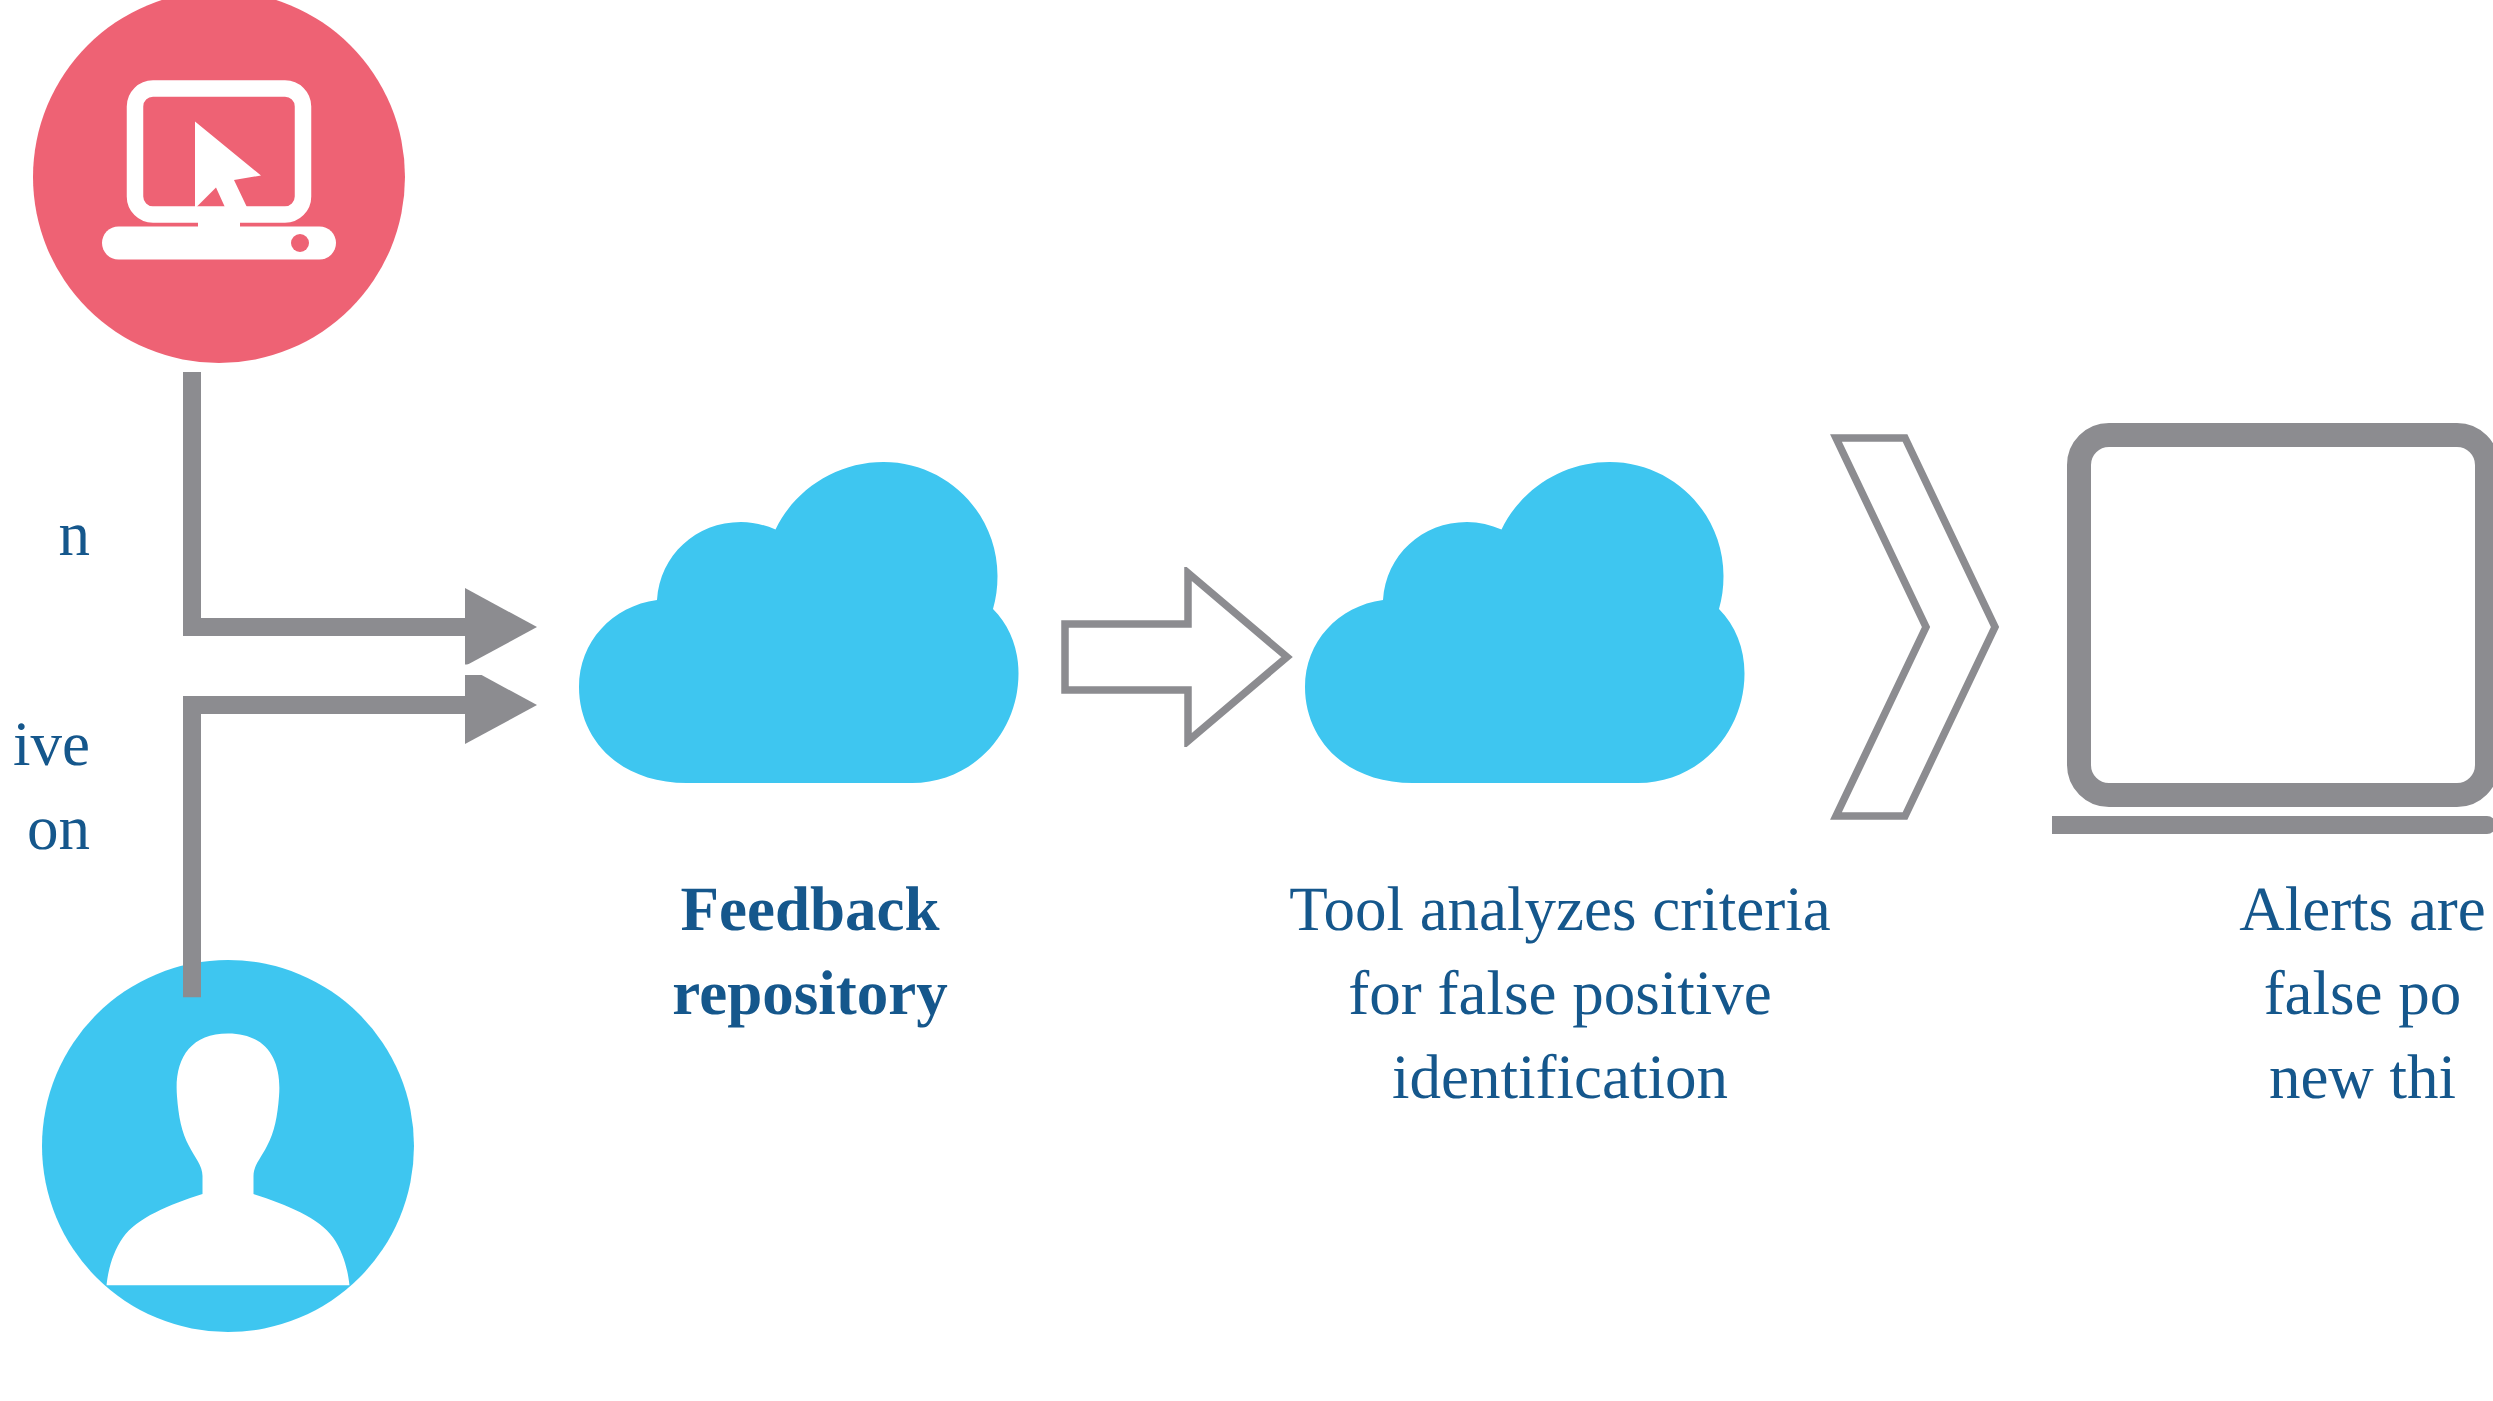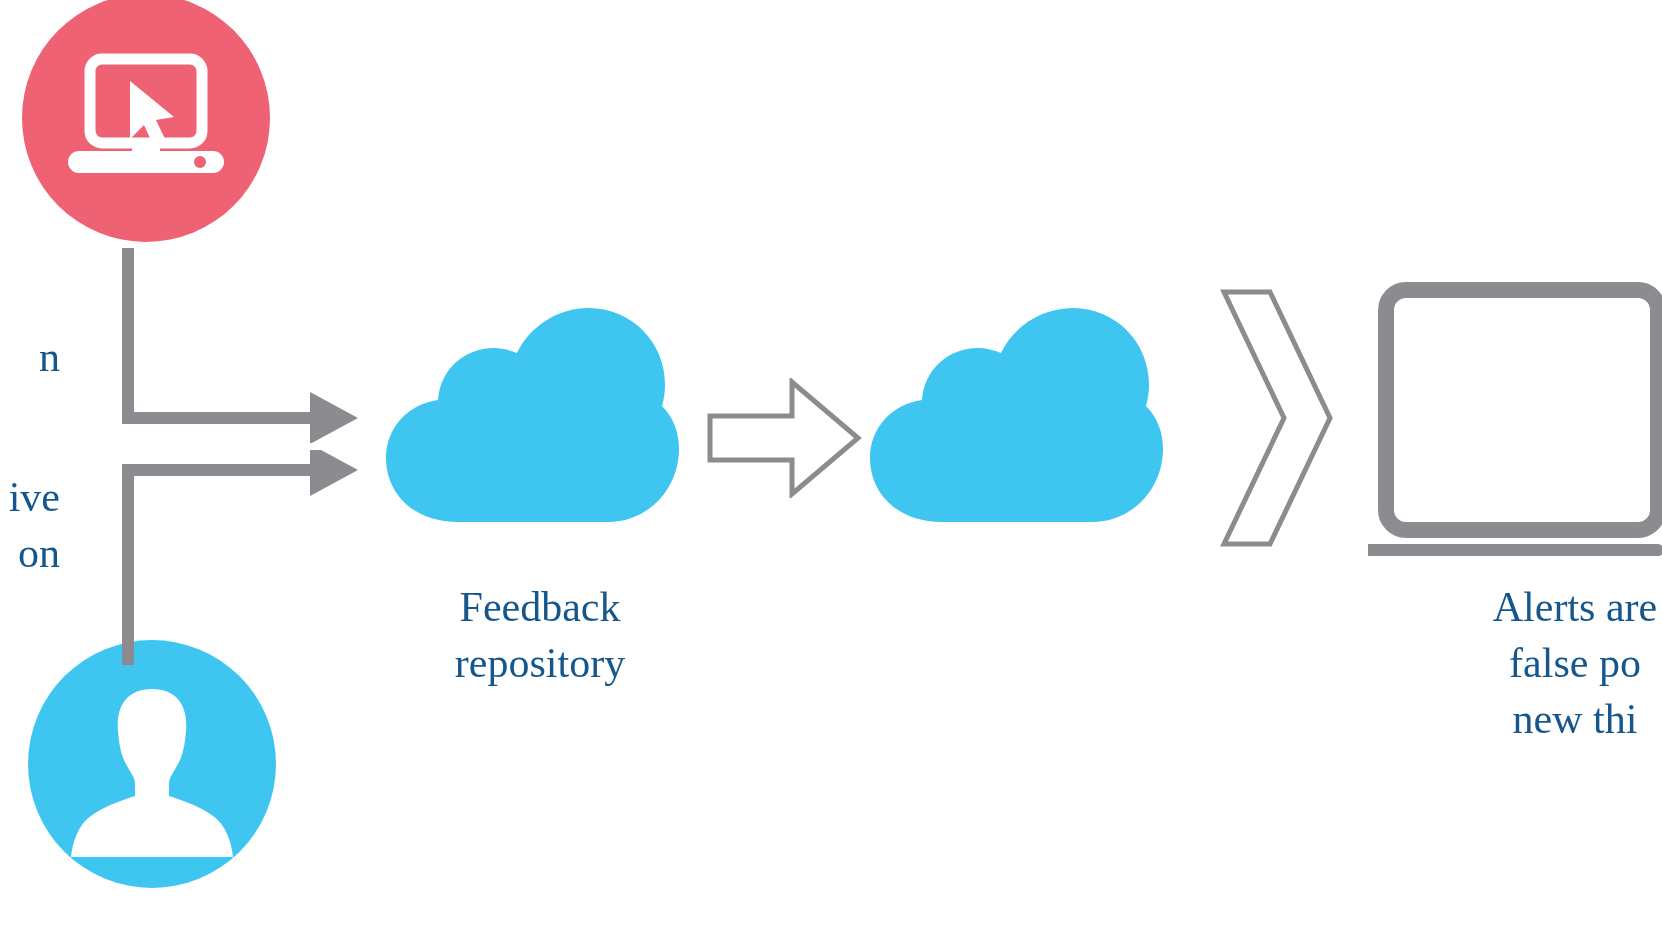--- a/index.html
+++ b/index.html
@@ -64,20 +64,21 @@
   #label-false-positive {
     left: -150px;
     top: 470px;
     width: 210px;
     text-align: right;
   }
   #label-feedback-repository {
     left: 370px;
     top: 580px;
     width: 340px;
+    font-weight: bold;
   }
   #label-tool-analyzes {
     left: 790px;
     top: 580px;
     width: 500px;
   }
   #label-alerts-are {
     left: 1340px;
     top: 580px;
     width: 470px;
@@ -220,20 +221,23 @@
                  C120 48 128 50 135 53
                  C148 26 176 8 207 8
                  C249 8 283 42 283 84
                  C283 92 282 99 280 106
                  C291 117 297 132 297 149
                  C297 189 266 222 226 222 Z" fill="#3ec6f0"></path>
       </svg>
     </span>
   </div>
 
+  <div class="caption" id="label-tool-analyzes">Tool analyzes criteria
+for false positive
+identification</div>
 
   <div class="node" id="chevron-arrow-outline">
     <span>
       <svg width="128" height="264" viewBox="0 0 128 264" aria-hidden="true">
         <path d="M18 6 L64 6 L124 132 L64 258 L18 258 L78 132 Z" fill="#ffffff" stroke="#8c8c90" stroke-width="5"></path>
       </svg>
     </span>
   </div>
 
   <div class="node" id="results-laptop-node">

